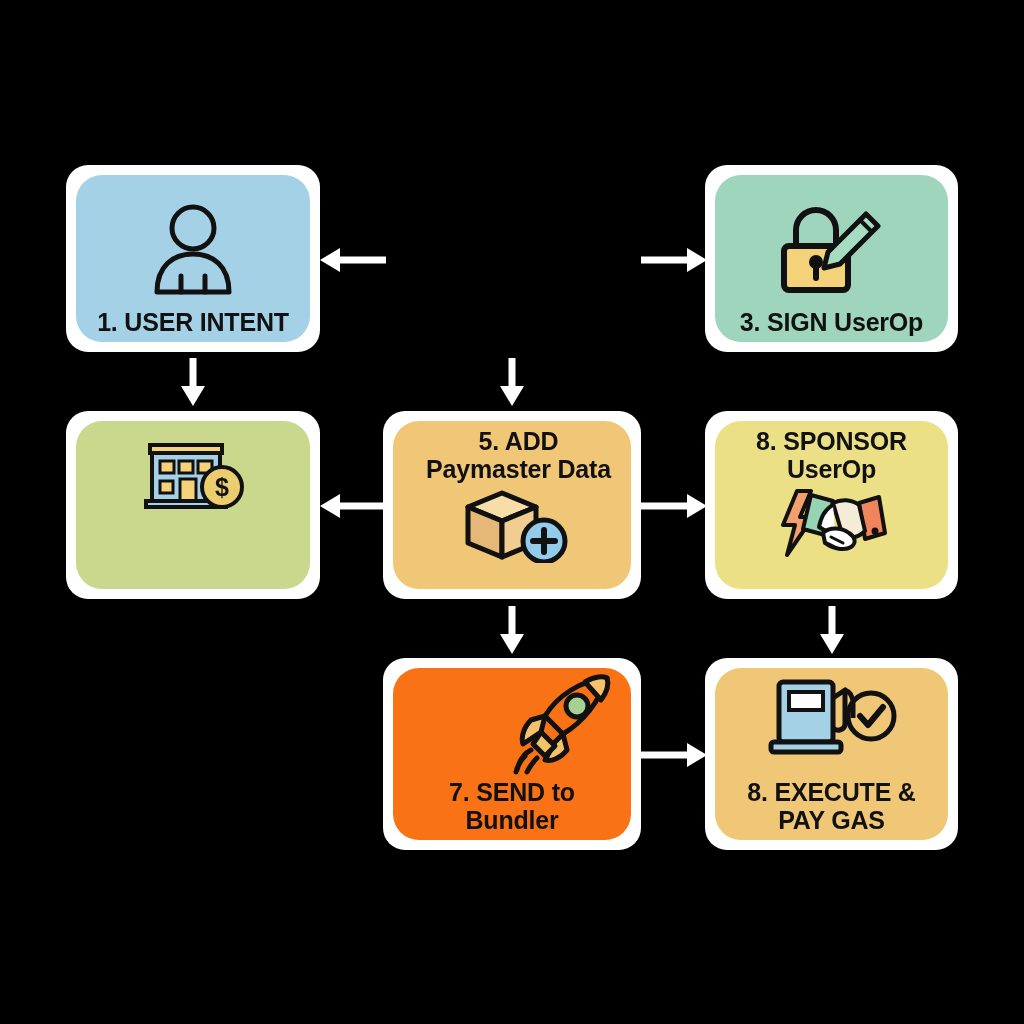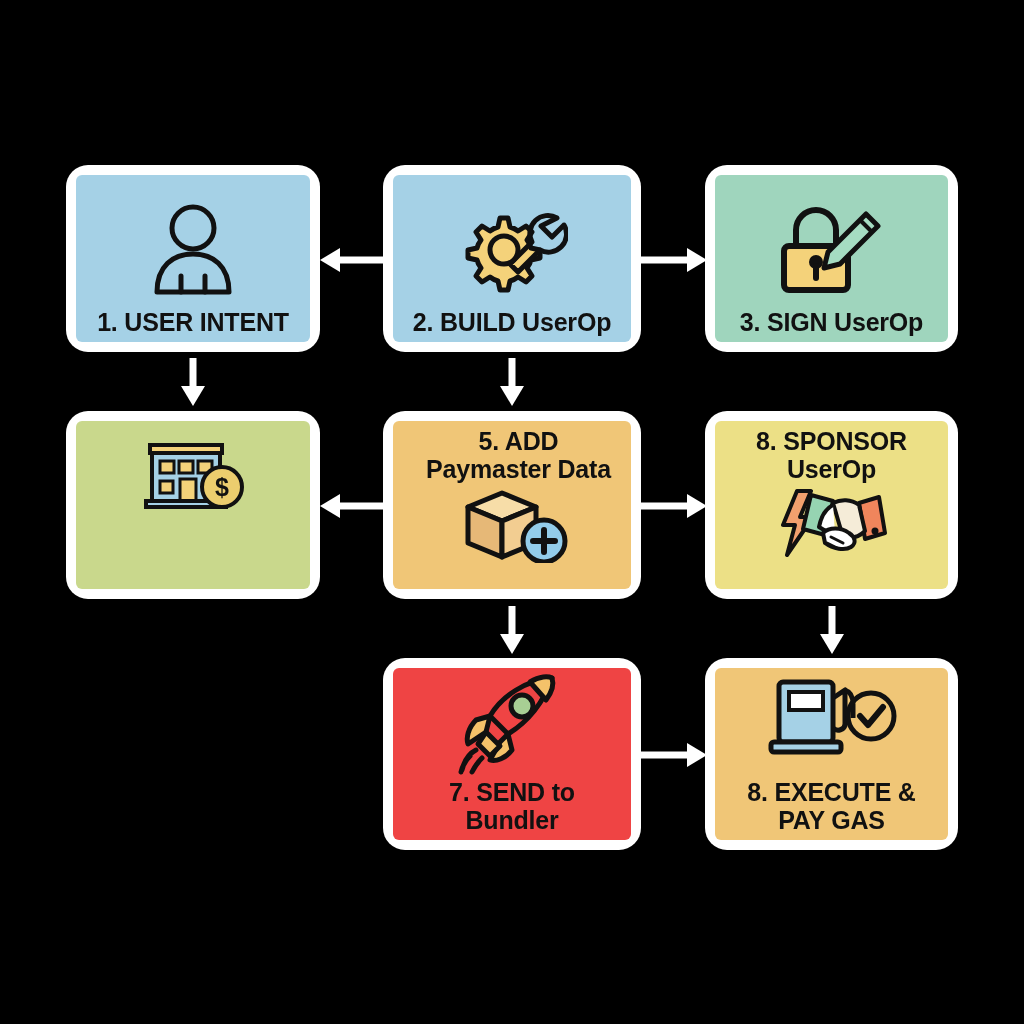--- a/index.html
+++ b/index.html
@@ -2,21 +2,21 @@
 <html><head>
 <meta charset="utf-8">
 <style>
   html,body{margin:0;padding:0;background:#000;}
   body{width:1024px;height:1024px;overflow:hidden;
        font-family:"Liberation Sans","DejaVu Sans",sans-serif;}
   #stage{position:relative;width:1024px;height:1024px;background:#000;}
 
   .node{position:absolute;background:#ffffff;border-radius:22px;
         padding:10px;box-sizing:border-box;}
-  .node .inner{width:100%;height:100%;border-radius:6px;
+  .node .inner{width:100%;height:100%;border-radius:26px;
         box-sizing:border-box;display:flex;flex-direction:column;
         align-items:center;justify-content:center;overflow:hidden;
         padding:6px 8px;}
   .node .inner.text-top{justify-content:flex-start;}
   .node .inner.text-bottom{justify-content:flex-end;}
 
   .label{color:#111;font-weight:bold;font-size:25px;line-height:1.12;
          text-align:center;letter-spacing:-0.2px;white-space:pre-line;}
   .icon{display:flex;align-items:center;justify-content:center;}
   .icon svg{display:block;}
@@ -47,33 +47,20 @@
           <circle cx="46" cy="28" r="21" fill="none" stroke="#111" stroke-width="5"></circle>
           <path d="M10 92 C10 66 26 54 46 54 C66 54 82 66 82 92 Z" fill="none" stroke="#111" stroke-width="5" stroke-linejoin="round"></path>
           <path d="M34 92 L34 76 M58 92 L58 76" stroke="#111" stroke-width="5" stroke-linecap="round"></path>
         </svg>
       </div>
       <div class="spacer" style="height:8px"></div>
       <div class="label">1. USER INTENT</div>
     </div>
   </div>
 
-  <div class="node c2 r1">
-    <div class="inner text-bottom" style="background: rgb(165, 209, 230);">
-      <div class="icon">
-        <svg width="112" height="100" viewBox="0 0 112 100">
-          <path d="M44 18 l8 0 2 9 a22 22 0 0 1 8 4 l8-5 6 6 -5 8 a22 22 0 0 1 4 8 l9 2 0 8 -9 2 a22 22 0 0 1-4 8 l5 8 -6 6 -8-5 a22 22 0 0 1-8 4 l-2 9 -8 0 -2-9 a22 22 0 0 1-8-4 l-8 5 -6-6 5-8 a22 22 0 0 1-4-8 l-9-2 0-8 9-2 a22 22 0 0 1 4-8 l-5-8 6-6 8 5 a22 22 0 0 1 8-4 z" fill="#f4d27a" stroke="#111" stroke-width="5" stroke-linejoin="round"></path>
-          <circle cx="48" cy="50" r="14" fill="none" stroke="#111" stroke-width="5"></circle>
-          <path d="M101 18 a18 18 0 0 0-25 24 L62 56 l-8 8 8 8 8-8 14-14 a18 18 0 0 0 24-25 l-12 12 -11-11 z" fill="none" stroke="#111" stroke-width="5" stroke-linejoin="round"></path>
-        </svg>
-      </div>
-      <div class="spacer" style="height:8px"></div>
-      <div class="label">2. BUILD UserOp</div>
-    </div>
-  </div>
 
   <div class="node c3 r1">
     <div class="inner text-bottom" style="background: rgb(159, 213, 189);">
       <div class="icon">
         <svg width="116" height="100" viewBox="0 0 116 100">
           <path d="M22 48 L22 30 a20 20 0 0 1 40 0 L62 48" fill="none" stroke="#111" stroke-width="6"></path>
           <rect x="10" y="46" width="64" height="44" rx="5" fill="#f4d27a" stroke="#111" stroke-width="6"></rect>
           <circle cx="42" cy="62" r="7" fill="#111"></circle>
           <path d="M42 66 l0 12" stroke="#111" stroke-width="6" stroke-linecap="round"></path>
           <path d="M92 14 l12 12 -38 38 -16 4 4-16 z" fill="#a5dcc2" stroke="#111" stroke-width="5" stroke-linejoin="round"></path>
@@ -136,21 +123,21 @@
           <path d="M66 16 C74 12 84 12 92 18 L98 44 C92 50 84 52 76 50 Z" fill="#f5ecd8" stroke="#111" stroke-width="4" stroke-linejoin="round"></path>
           <path d="M66 18 C58 22 54 30 52 40 C58 44 62 46 68 46" fill="#ffffff" stroke="#111" stroke-width="4" stroke-linejoin="round"></path>
           <path d="M56 46 C62 40 74 40 82 46 C88 50 90 56 84 60 C78 64 66 62 58 56 Z" fill="#ffffff" stroke="#111" stroke-width="4" stroke-linejoin="round"></path>
           <path d="M64 50 L76 56 M60 56 L70 61" stroke="#111" stroke-width="3" stroke-linecap="round"></path>
         </svg>
       </div>
     </div>
   </div>
 
   <div class="node c2 r3">
-    <div class="inner text-bottom" style="background: #ef4444;">
+    <div class="inner text-bottom" style="background: #f97316; align-items: flex-end;">
       <div class="icon">
         <svg width="112" height="104" viewBox="0 0 112 104">
           <path d="M96 6 C70 8 46 24 34 44 L52 62 C72 50 88 30 96 6 Z" fill="none" stroke="#111" stroke-width="5" stroke-linejoin="round"></path>
           <path d="M74 10 C84 4 92 4 96 6 C98 12 96 20 90 28 Z" fill="#f4c26a" stroke="#111" stroke-width="5" stroke-linejoin="round"></path>
           <circle cx="66" cy="34" r="11" fill="#a8cf94" stroke="#111" stroke-width="5"></circle>
           <path d="M34 44 L20 48 C12 56 10 66 12 72 L30 60 Z" fill="#f4c26a" stroke="#111" stroke-width="5" stroke-linejoin="round"></path>
           <path d="M52 62 L56 78 C50 86 40 90 34 88 L44 70 Z" fill="#f4c26a" stroke="#111" stroke-width="5" stroke-linejoin="round"></path>
           <path d="M30 60 L44 74 L34 84 L22 72 Z" fill="#f4c26a" stroke="#111" stroke-width="5" stroke-linejoin="round"></path>
           <path d="M20 78 C12 82 8 90 6 98 M14 84 C8 90 6 96 5 100 M26 86 C20 92 18 96 16 100" fill="none" stroke="#111" stroke-width="5" stroke-linecap="round"></path>
         </svg>

